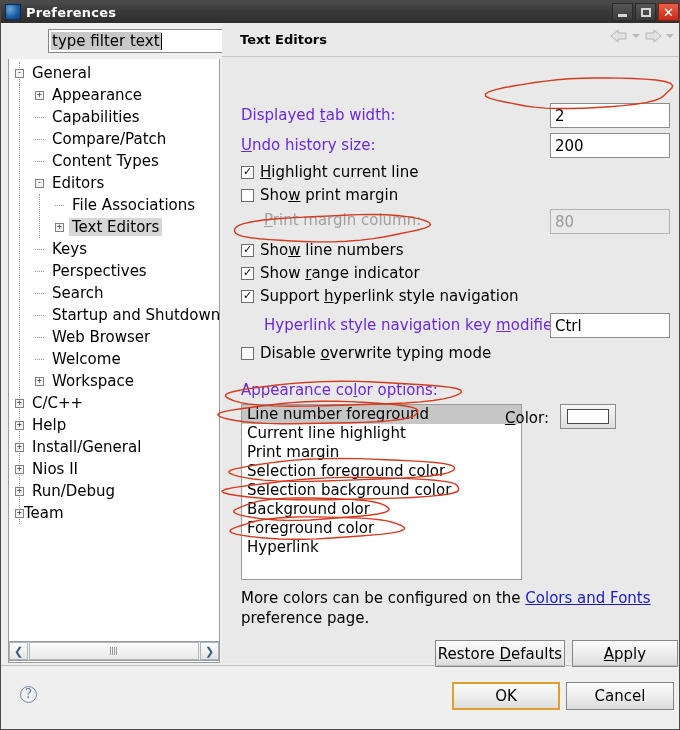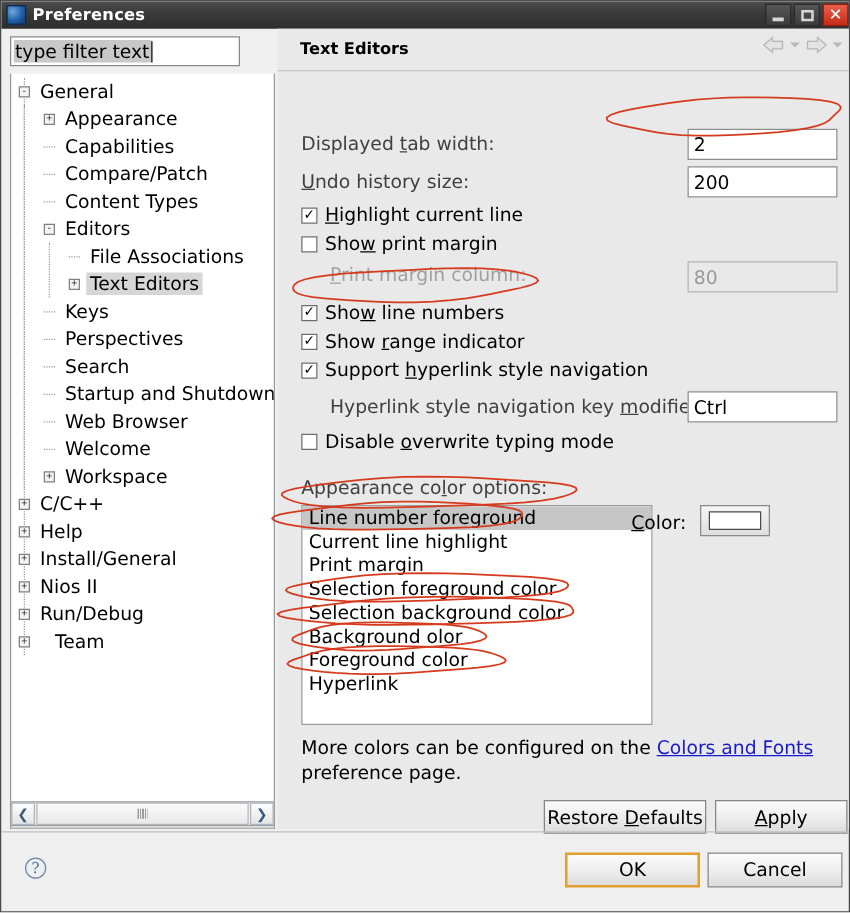--- a/index.html
+++ b/index.html
@@ -50,21 +50,21 @@
     background: linear-gradient(to bottom, #e8604a, #c62b17);
     border-color: #8f1d0e;
   }
   .glyph-min { width: 9px; height: 3px; background: #d6d6d6; margin-top: 7px; }
   .glyph-max { width: 10px; height: 9px; border: 2px solid #d6d6d6; background: transparent; }
   .glyph-close { color: #ffffff; font-size: 13px; font-weight: bold; line-height: 1; }
 
   
   #left-pane {
     position: absolute; left: 7px; top: 28px;
-    width: 212px; height: 565px;
+    width: 212px; height: 565px; padding-left: 40px;
   }
   #filter-input {
     width: 184px; height: 24px;
     border: 1px solid #888888;
     background: #ffffff;
     display: flex; align-items: center;
     padding-left: 2px;
   }
   #filter-text {
     font-size: 15px; color: #000000;
@@ -162,21 +162,21 @@
   .nav-arrow svg { display: block; }
   .nav-caret {
     width: 0; height: 0;
     border-left: 4px solid transparent;
     border-right: 4px solid transparent;
     border-top: 4px solid #b8b8b8;
   }
 
   .field-label {
     position: absolute;
-    font-size: 15px; color: #404040;
+    font-size: 15px; color: #6d28d9;
     white-space: nowrap;
   }
   .field-label.disabled { color: #a0a0a0; }
   .u { text-decoration: underline; }
 
   .text-input {
     position: absolute;
     background: #ffffff;
     border: 1px solid #8c8c8c;
     font-size: 15px; color: #000000;
@@ -394,21 +394,21 @@
           <div class="tree-row">
             <span class="expander" style="left: 6px;">+</span>
             <span class="tree-label" style="margin-left: 20px;">Nios II</span>
           </div>
           <div class="tree-row">
             <span class="expander" style="left: 6px;">+</span>
             <span class="tree-label" style="margin-left: 20px;">Run/Debug</span>
           </div>
           <div class="tree-row">
             <span class="expander" style="left: 6px;">+</span>
-            <span class="tree-label" style="margin-left: 32px;">Team</span>
+            <span class="tree-label" style="margin-left: 12px;">Team</span>
           </div>
         </div>
     </div>
 
     <div id="tree-scrollbar">
       <div class="sb-arrow">❮</div>
       <div id="sb-thumb">
         <div class="sb-grip"></div>
       </div>
       <div class="sb-arrow">❯</div>

